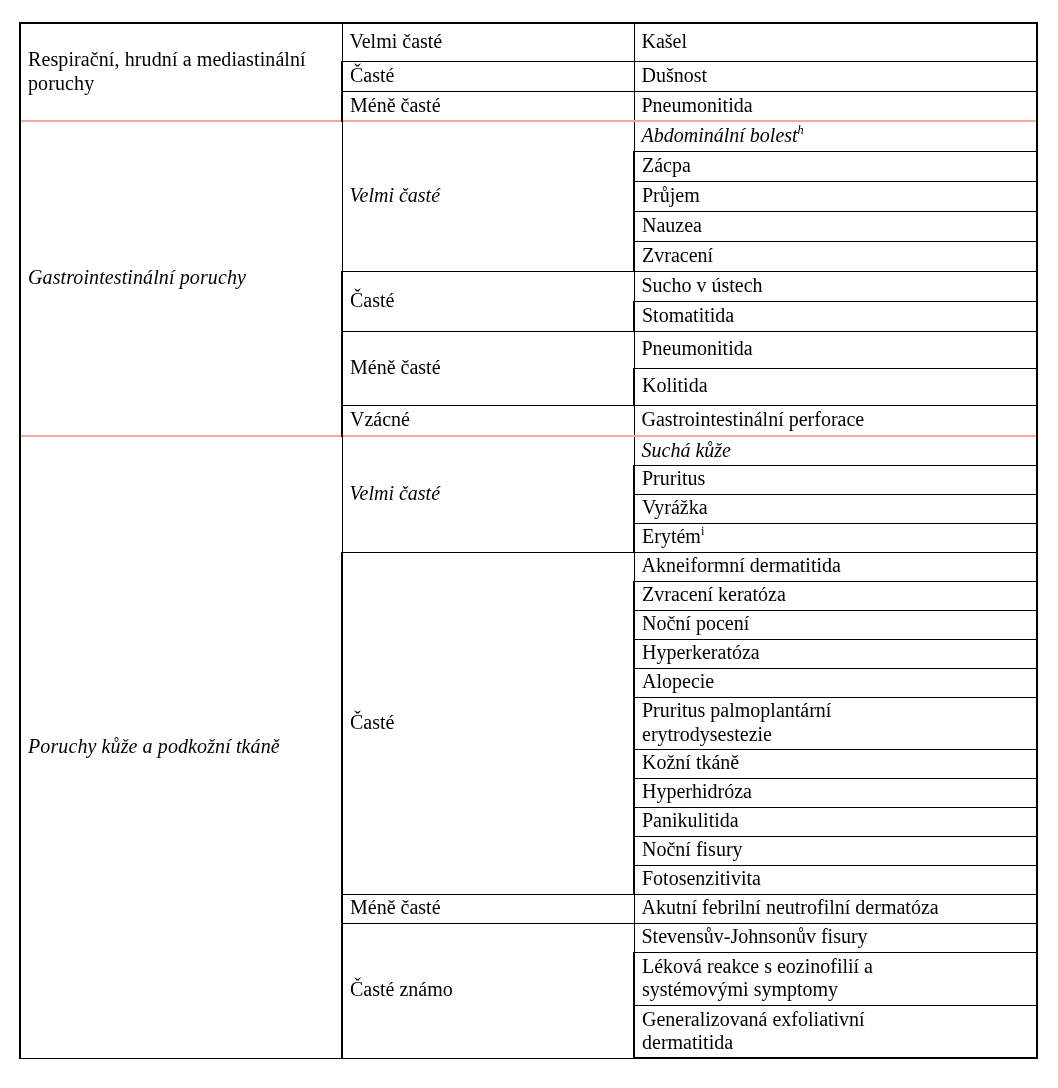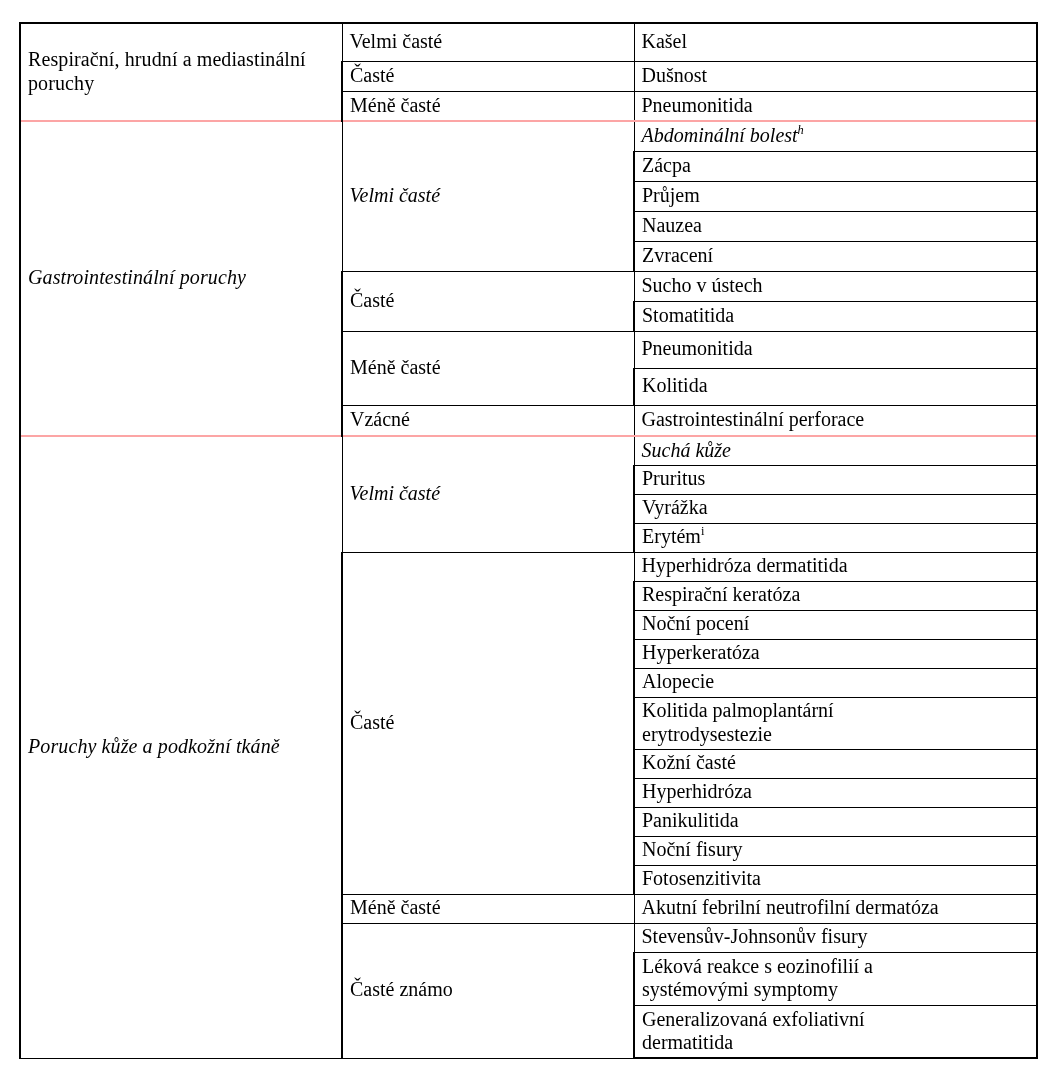--- a/index.html
+++ b/index.html
@@ -171,42 +171,42 @@
       </tr>
       <tr>
         <td class="term" style="height:29px">Vyrážka</td>
       </tr>
       <tr>
         <td class="term" style="height:29px"><span>Erytém</span><sup>i</sup></td>
       </tr>
 
       <tr>
         <td class="freq" rowspan="12">Časté</td>
-        <td class="term" style="height:29px">Hyperhidróza dermatitida</td>
-      </tr>
-      <tr>
-        <td class="term" style="height:29px">Respirační keratóza</td>
+        <td class="term" style="height:29px">Akneiformní dermatitida</td>
+      </tr>
+      <tr>
+        <td class="term" style="height:29px">Zvracení keratóza</td>
       </tr>
       <tr>
         <td class="term" style="height:29px">Noční pocení</td>
       </tr>
       <tr>
         <td class="term" style="height:29px">Hyperkeratóza</td>
       </tr>
       <tr>
         <td class="term" style="height:29px">Alopecie</td>
       </tr>
       <tr>
         <td class="term" style="height:52px">
-            <span class="nowrap-two">Kolitida palmoplantární</span>
+            <span class="nowrap-two">Pruritus palmoplantární</span>
             <span class="nowrap-two">erytrodysestezie</span>
           </td>
       </tr>
       <tr>
-        <td class="term" style="height:29px">Kožní časté</td>
+        <td class="term" style="height:29px">Kožní tkáně</td>
       </tr>
       <tr>
         <td class="term" style="height:29px">Hyperhidróza</td>
       </tr>
       <tr>
         <td class="term" style="height:29px">Panikulitida</td>
       </tr>
       <tr>
         <td class="term" style="height:29px">Noční fisury</td>
       </tr>

